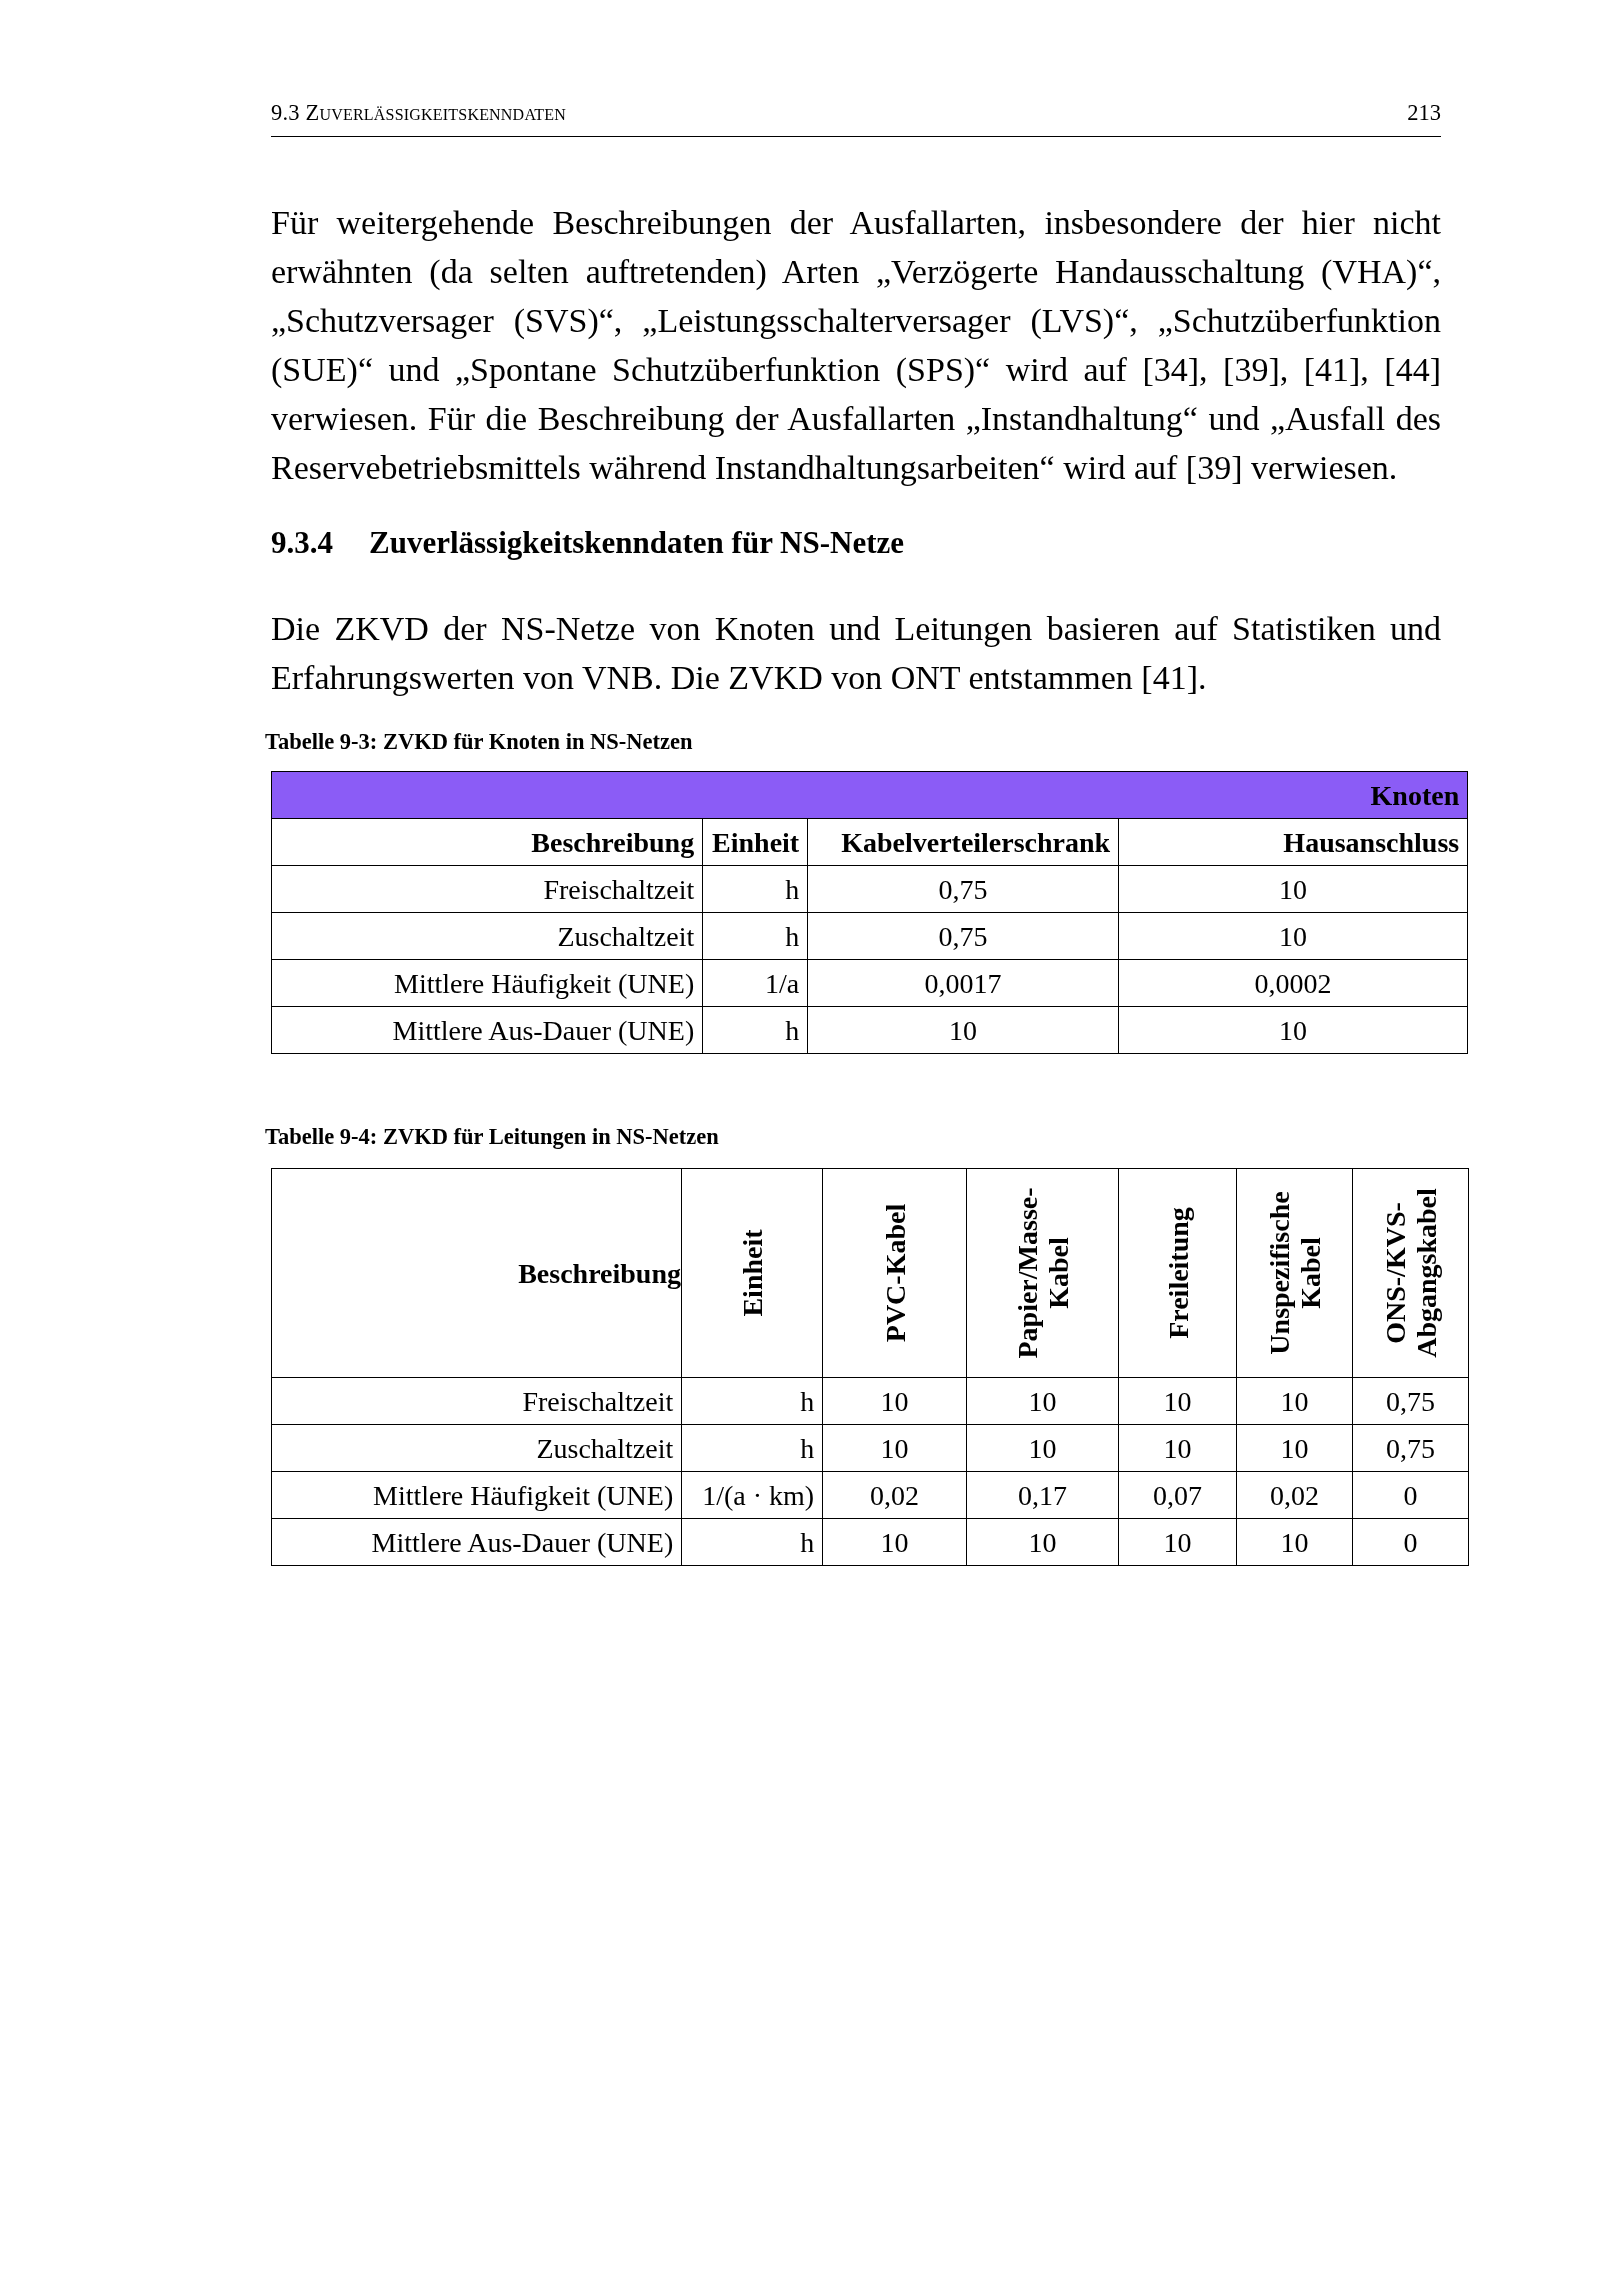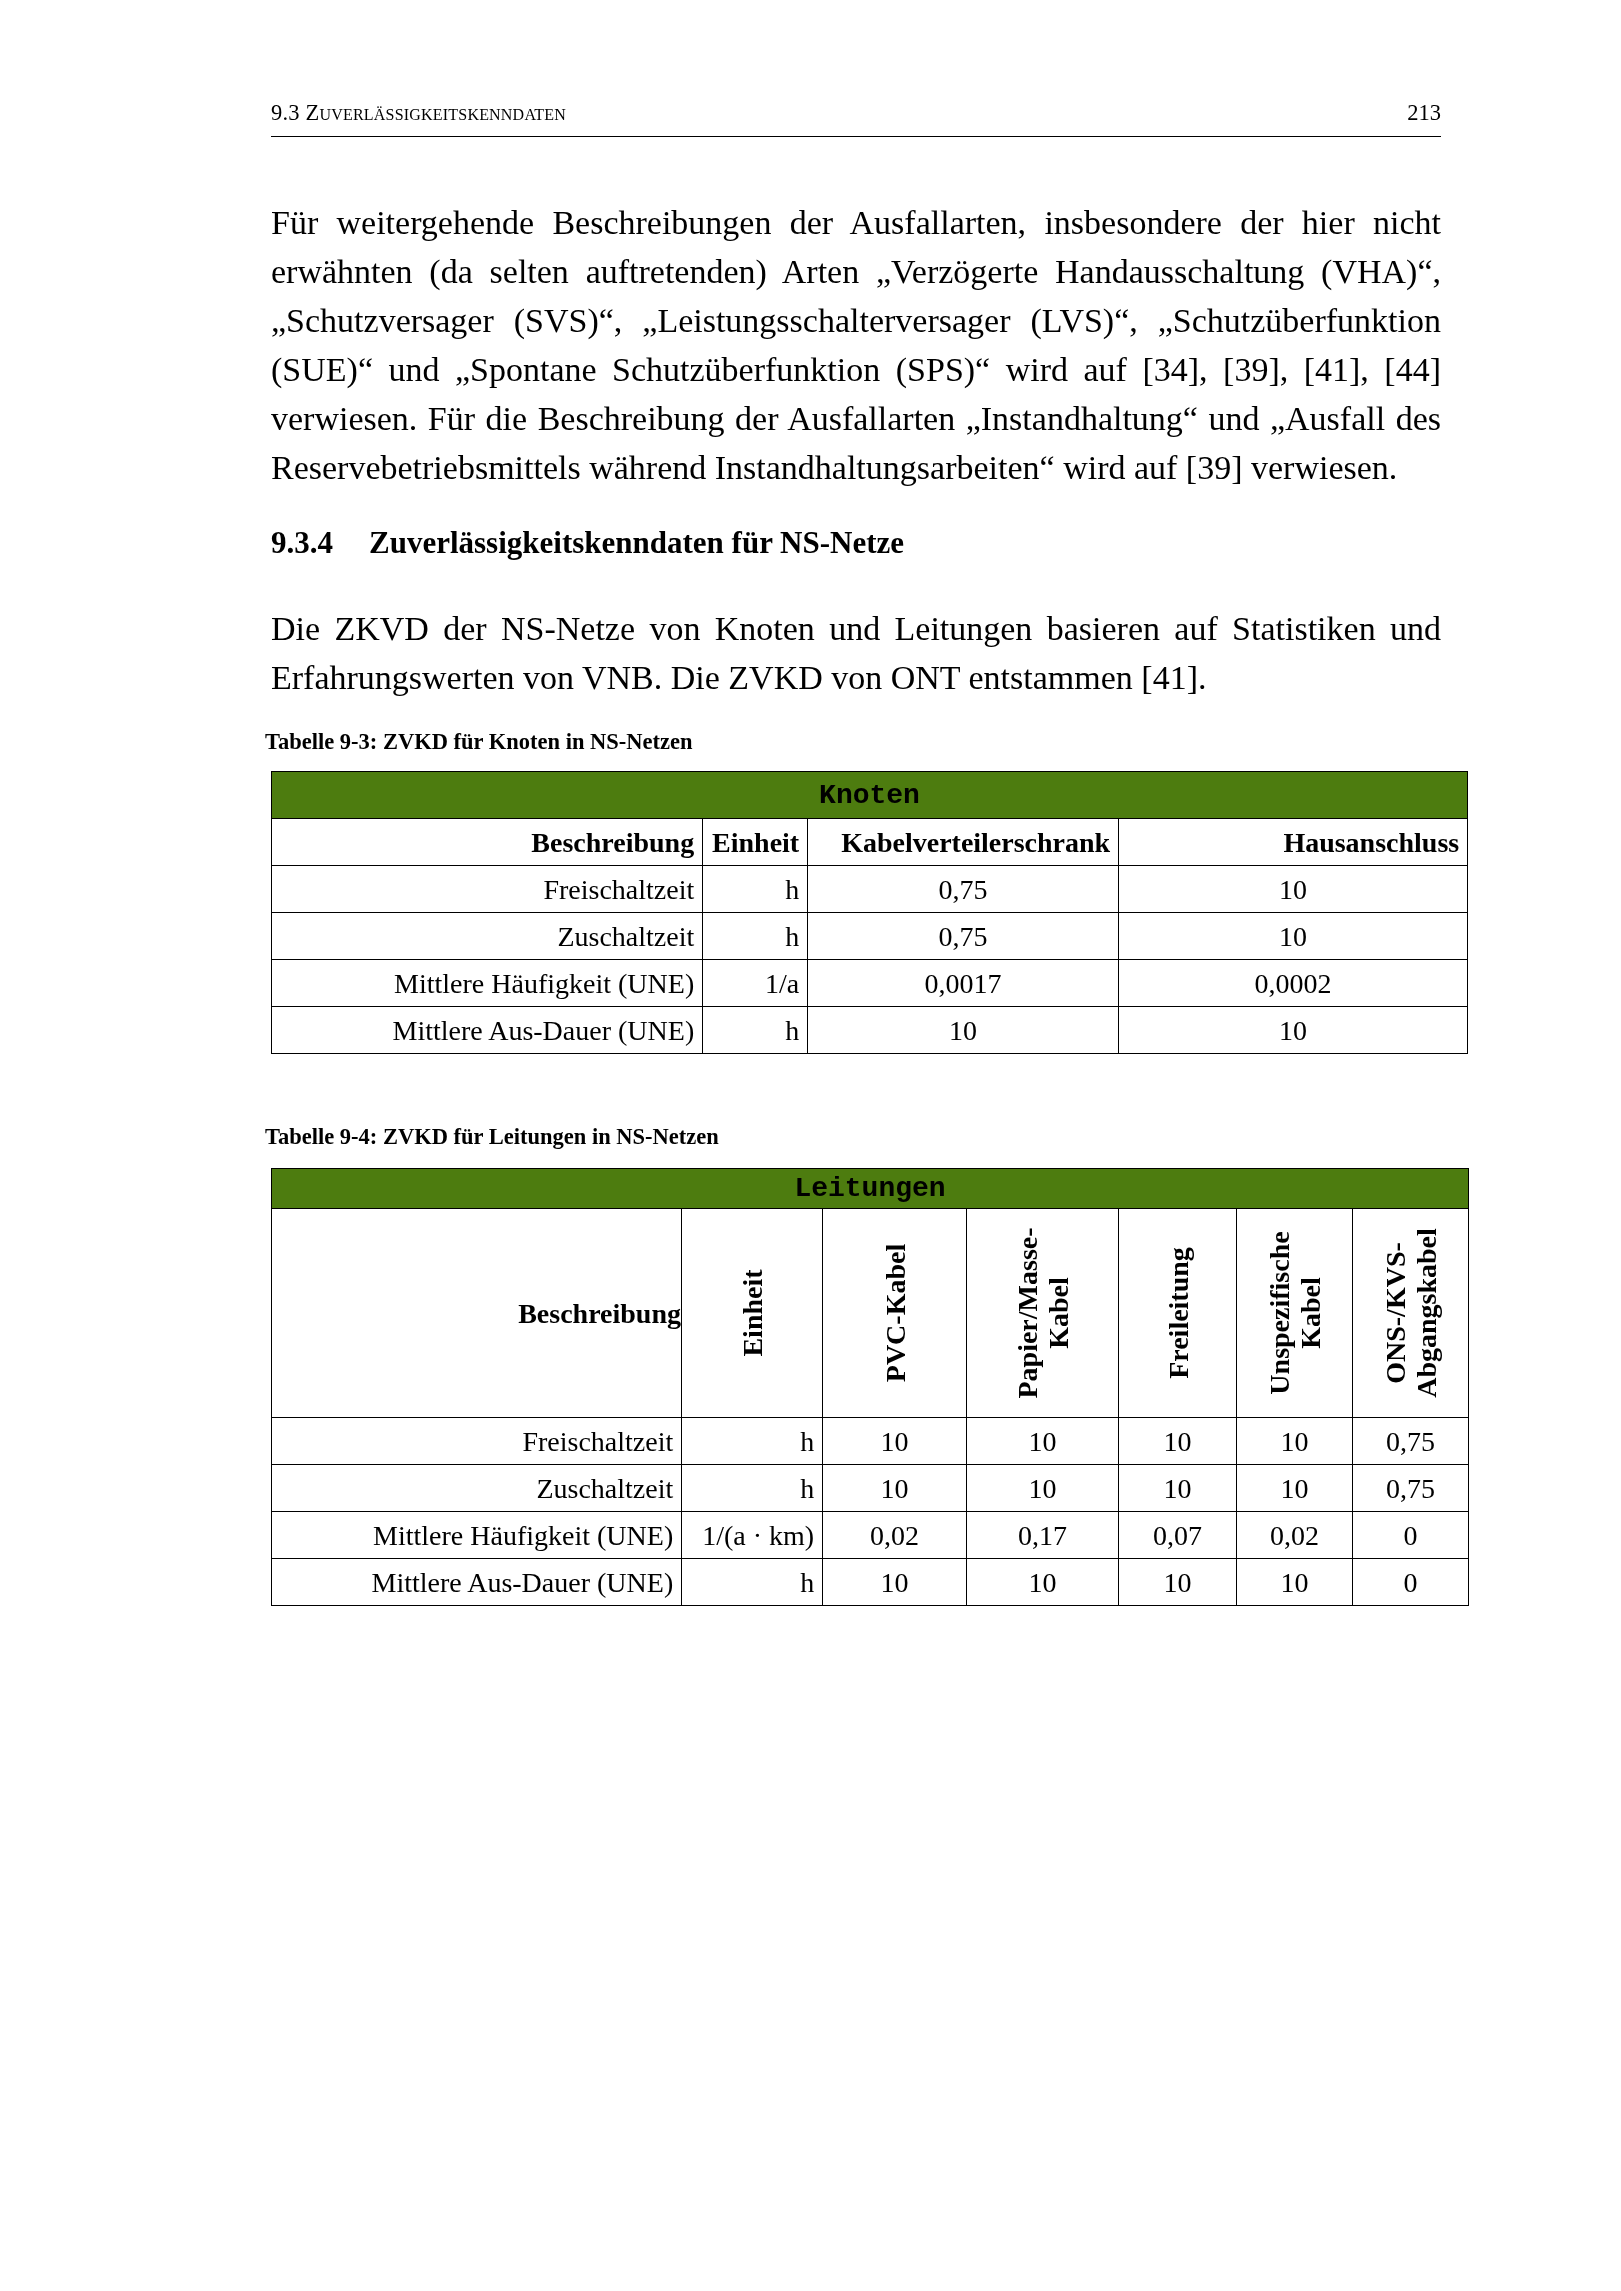--- a/index.html
+++ b/index.html
@@ -34,21 +34,21 @@
 
     table.zvkd {
       position: absolute; left: 271px; width: 1196px;
       border-collapse: collapse; table-layout: fixed;
       font-size: 28px;
     }
     table.zvkd td, table.zvkd th {
       border: 1.5px solid #000; padding: 0 7.8px; height: 46px; line-height: 29px;
     }
     table.zvkd th { font-weight: bold; }
-    .band { background: #4d7c0f; text-align: center; font-family: Liberation Mono, monospace; }
+    .band { background: #8b5cf6; text-align: right; }
     .t1 { top: 771px; }
     .t2 { top: 1168px; }
     .t2 .band-row th { height: 39px; }
     .center { text-align: right; }
     .num-cell { text-align: center; }
     .rot-cell { height: 208px !important; padding: 0 !important; position: relative; }
     .rot {
       position: absolute; left: 50%; top: 50%;
       transform: translate(-50%, -50%) rotate(-90deg);
       white-space: nowrap; text-align: center; font-weight: bold; line-height: 31px;
@@ -120,23 +120,20 @@
   <colgroup>
     <col style="width:410px">
       <col style="width:141px">
       <col style="width:144px">
       <col style="width:152px">
     <col style="width:118px">
       <col style="width:116px">
       <col style="width:116px">
   </colgroup>
   <tbody>
-      <tr class="band-row">
-    <th colspan="7" class="band">Leitungen</th>
-  </tr>
   <tr>
     <th class="center rot-cell" style="position:static;">
       <span>Beschreibung</span>
     </th>
     <th class="rot-cell">
       <div class="rot"><span>Einheit</span></div>
     </th>
     <th class="rot-cell">
       <div class="rot"><span>PVC-Kabel</span></div>
     </th>

